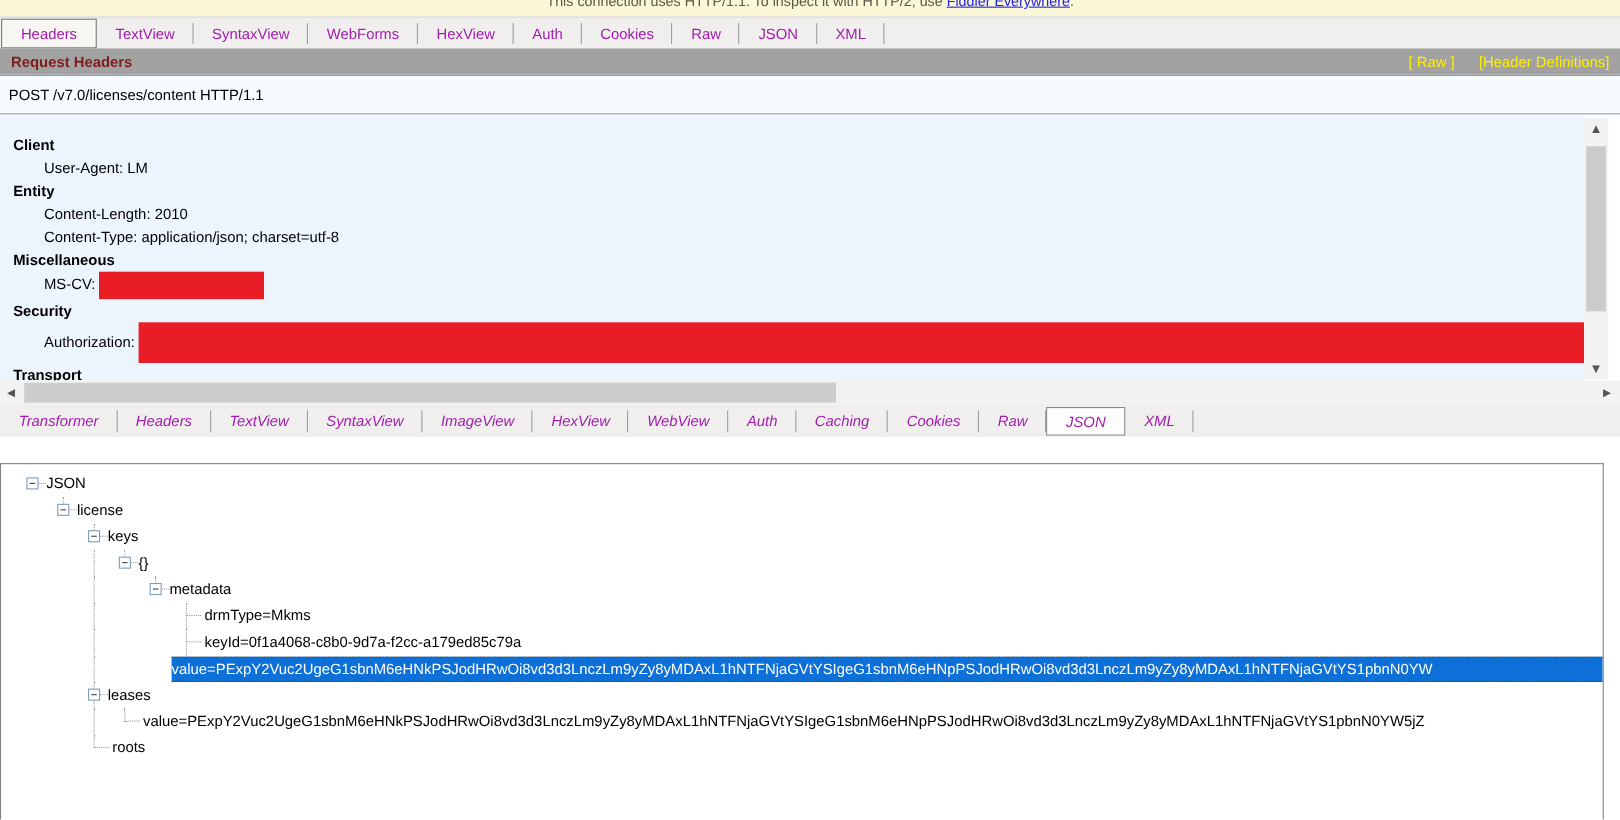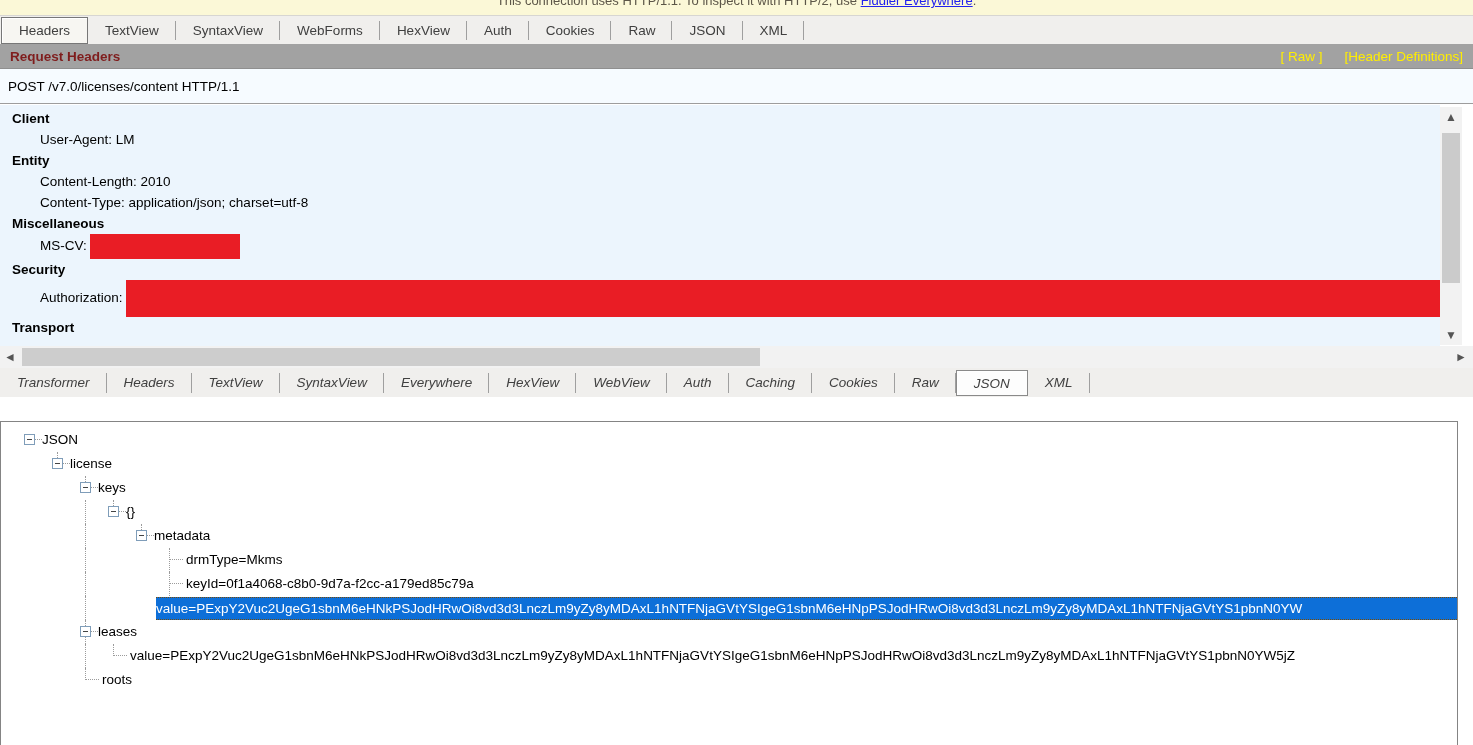--- a/index.html
+++ b/index.html
@@ -17,21 +17,21 @@
   .notice a{color:var(--notice-link,#2222ee);text-decoration:underline;cursor:pointer;}
   
   .tabstrip{
     position:absolute;left:0;width:100%;background:#f0efed;
     display:flex;align-items:stretch;box-sizing:border-box;
   }
   .tabstrip.top{top:15px;height:29px;border-top:1px solid #d7d6d2;}
   .tabstrip.bottom{top:368px;height:29px;font-style:italic;}
   .tab{
     position:relative;display:flex;align-items:center;justify-content:center;
-    padding:0 17px;font-size:13.5px;color:#404040;cursor:pointer;white-space:nowrap;
+    padding:0 17px;font-size:13.5px;color:#a21caf;cursor:pointer;white-space:nowrap;
   }
   .tab:after{
     content:"";position:absolute;right:0;top:5px;bottom:4px;width:1px;background:#9f9f9f;
   }
   .tab.active{
     background:#f7f6f2;border:1px solid #777777;margin:1px 0 0 1px;
     box-shadow:inset 1px 1px 0 #ffffff;
   }
   .tab.active:after{display:none;}
   .tabstrip.bottom .tab.active{background:#fdfdfd;border:1px solid #8a8a8a;margin:2px 0 1px 0;}
@@ -44,21 +44,21 @@
   .reqbar .ylink{color:var(--bar-link,#ffee00);font-size:13.5px;margin-left:22px;cursor:pointer;}
   
   .reqline{
     position:absolute;left:0;top:68px;width:100%;height:36px;box-sizing:border-box;
     background:#f6fbff;border-top:1px solid #8f8f8f;border-bottom:1px solid #9d9d9d;
     font-size:13.5px;color:#000;display:flex;align-items:center;padding-left:8px;
   }
   
   .headers-pane{
     position:absolute;left:0;top:105px;width:1440px;height:241px;overflow:hidden;
-    background:var(--headers-bg,#ecf5fd);box-sizing:border-box;padding:3px 0 0 12px;
+    background:var(--headers-bg,#ecf5fd);box-sizing:border-box;padding:16px 0 0 12px;
     font-size:13.5px;color:#000;
   }
   .hsec{font-weight:bold;line-height:21px;white-space:nowrap;}
   .hitem{padding-left:28px;line-height:21px;white-space:nowrap;}
   .redact{display:inline-block;background:var(--red,#e91d25);vertical-align:middle;margin-left:3px;}
   .redact.sm{width:150px;height:25px;}
   .redact.lg{width:1314px;height:37px;}
   
   .vscroll{
     position:absolute;left:1440px;top:107px;width:22px;height:238px;background:#f2f2f2;
@@ -163,21 +163,21 @@
 
 <div class="split-gap"></div>
 <div class="split-bar"></div>
 <div class="split-low"></div>
 
 <div class="tabstrip bottom">
     <div class="tab">Transformer</div>
     <div class="tab">Headers</div>
     <div class="tab">TextView</div>
     <div class="tab">SyntaxView</div>
-    <div class="tab">Everywhere</div>
+    <div class="tab">ImageView</div>
     <div class="tab">HexView</div>
     <div class="tab">WebView</div>
     <div class="tab">Auth</div>
     <div class="tab">Caching</div>
     <div class="tab">Cookies</div>
     <div class="tab">Raw</div>
     <div class="tab active">JSON</div>
     <div class="tab">XML</div>
   </div>
 

